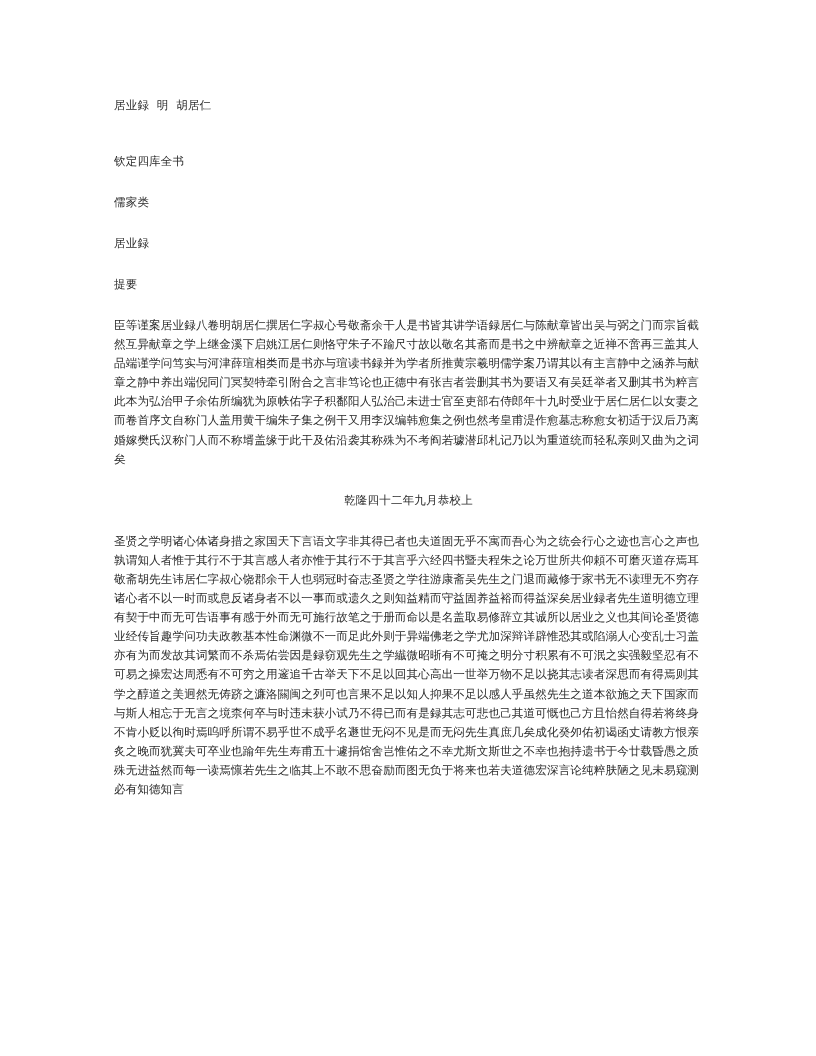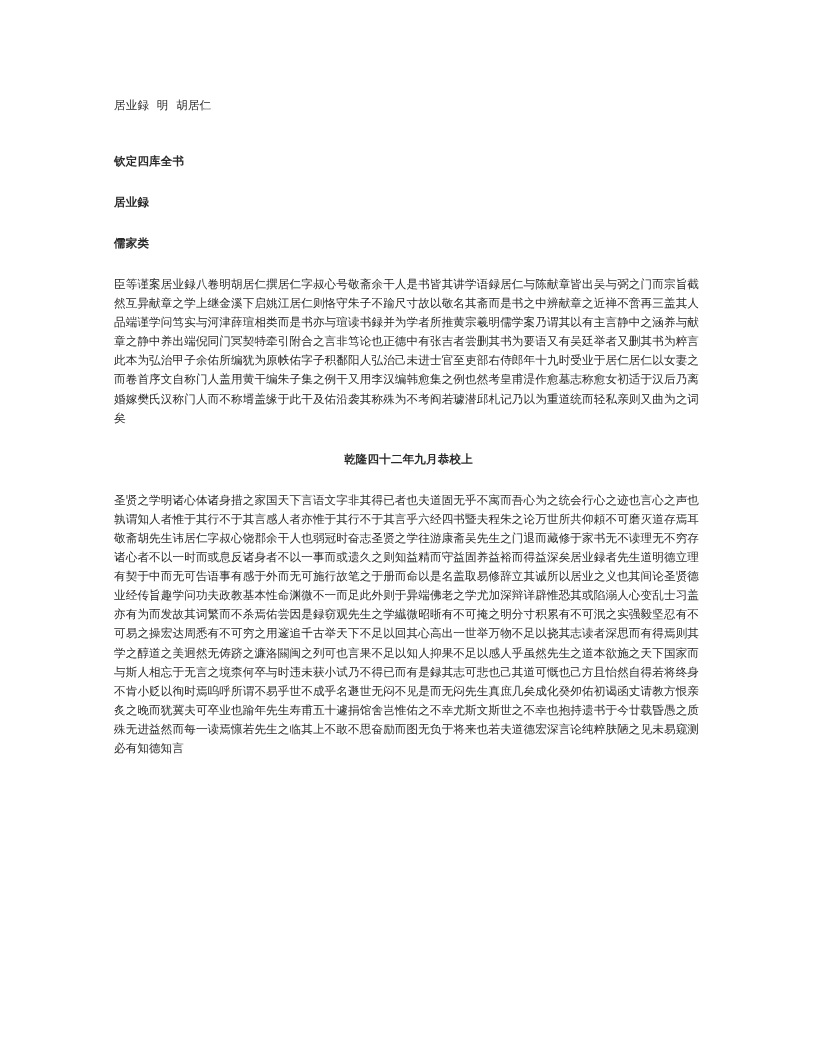--- a/index.html
+++ b/index.html
@@ -29,21 +29,20 @@
     margin: 0 0 38px 0;
     letter-spacing: 0.2px;
     white-space: pre;
   }
   .meta-line {
     font-size: 11.5px;
     line-height: 18px;
     color: #2a2a2a;
     margin: 0 0 23px 0;
     letter-spacing: 0.2px;
-    font-weight: bold;
   }
   .meta-line.first-meta {
     margin-top: 0;
   }
   .body-para {
     font-size: 11.6px;
     line-height: 19.1px;
     color: #2a2a2a;
     margin: 0 4px 22px 0;
     text-align: justify;
@@ -68,22 +67,23 @@
   }
 </style>
 </head>
 <body>
 
 <div class="page">
 
   <div class="doc-title">居业録  明  胡居仁</div>
 
   <div class="meta-line first-meta">钦定四库全书</div>
+  <div class="meta-line">儒家类</div>
   <div class="meta-line">居业録</div>
-  <div class="meta-line">儒家类</div>
+  <div class="meta-line">提要</div>
 
   <p class="body-para">臣等谨案居业録八卷明胡居仁撰居仁字叔心号敬斋余干人是书皆其讲学语録居仁与陈献章皆出吴与弼之门而宗旨截然互异献章之学上继金溪下启姚江居仁则恪守朱子不踰尺寸故以敬名其斋而是书之中辨献章之近禅不啻再三盖其人品端谨学问笃实与河津薛瑄相类而是书亦与瑄读书録并为学者所推黄宗羲明儒学案乃谓其以有主言静中之涵养与献章之静中养出端倪同门冥契特牵引附合之言非笃论也正德中有张吉者尝删其书为要语又有吴廷举者又删其书为粹言此本为弘治甲子余佑所编犹为原帙佑字子积鄱阳人弘治己未进士官至吏部右侍郎年十九时受业于居仁居仁以女妻之而卷首序文自称门人盖用黄干编朱子集之例干又用李汉编韩愈集之例也然考皇甫湜作愈墓志称愈女初适于汉后乃离婚嫁樊氏汉称门人而不称壻盖缘于此干及佑沿袭其称殊为不考阎若璩潜邱札记乃以为重道统而轻私亲则又曲为之词矣</p>
 
   <div class="meta-line gap-before">乾隆四十二年九月恭校上</div>
 
 
   <p class="body-para">圣贤之学明诸心体诸身措之家国天下言语文字非其得已者也夫道固无乎不寓而吾心为之统会行心之迹也言心之声也孰谓知人者惟于其行不于其言感人者亦惟于其行不于其言乎六经四书暨夫程朱之论万世所共仰頼不可磨灭道存焉耳敬斋胡先生讳居仁字叔心饶郡余干人也弱冠时奋志圣贤之学往游康斋吴先生之门退而藏修于家书无不读理无不穷存诸心者不以一时而或息反诸身者不以一事而或遗久之则知益精而守益固养益裕而得益深矣居业録者先生道明德立理有契于中而无可告语事有感于外而无可施行故笔之于册而命以是名盖取易修辞立其诚所以居业之义也其间论圣贤德业经传旨趣学问功夫政教基本性命渊微不一而足此外则于异端佛老之学尤加深辩详辟惟恐其或陷溺人心变乱士习盖亦有为而发故其词繁而不杀焉佑尝因是録窃观先生之学纎微昭晣有不可掩之明分寸积累有不可泯之实强毅坚忍有不可易之操宏达周悉有不可穷之用邃追千古举天下不足以回其心高出一世举万物不足以挠其志读者深思而有得焉则其学之醇道之美迥然无俦跻之濂洛闗闽之列可也言果不足以知人抑果不足以感人乎虽然先生之道本欲施之天下国家而与斯人相忘于无言之境柰何卒与时违未获小试乃不得已而有是録其志可悲也己其道可慨也己方且怡然自得若将终身不肯小贬以徇时焉呜呼所谓不易乎世不成乎名遯世无闷不见是而无闷先生真庶几矣成化癸夘佑初谒函丈请教方恨亲炙之晚而犹冀夫可卒业也踰年先生寿甫五十遽捐馆舍岂惟佑之不幸尤斯文斯世之不幸也抱持遗书于今廿载昏愚之质殊无进益然而每一读焉懔若先生之临其上不敢不思奋励而图无负于将来也若夫道德宏深言论纯粹肤陋之见未易窥测必有知德知言</p>
 
 </div>
 

